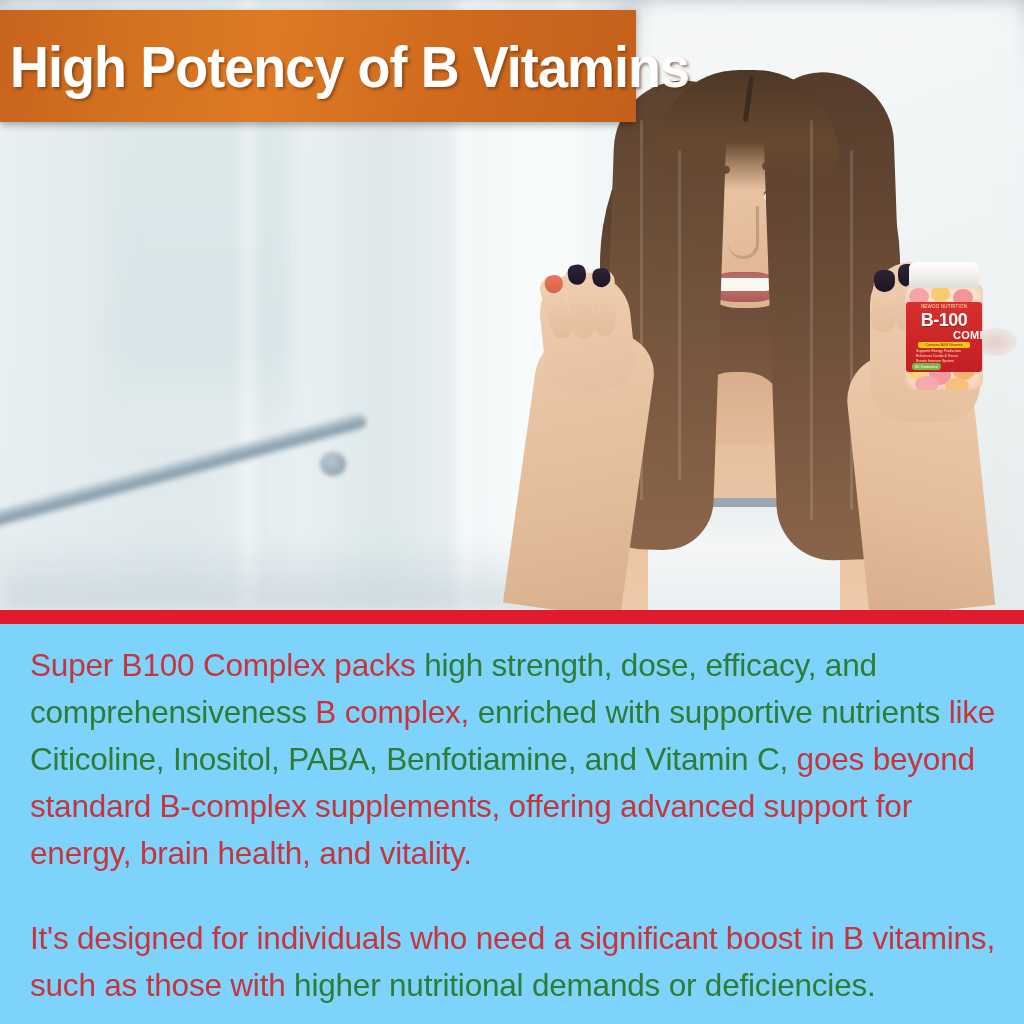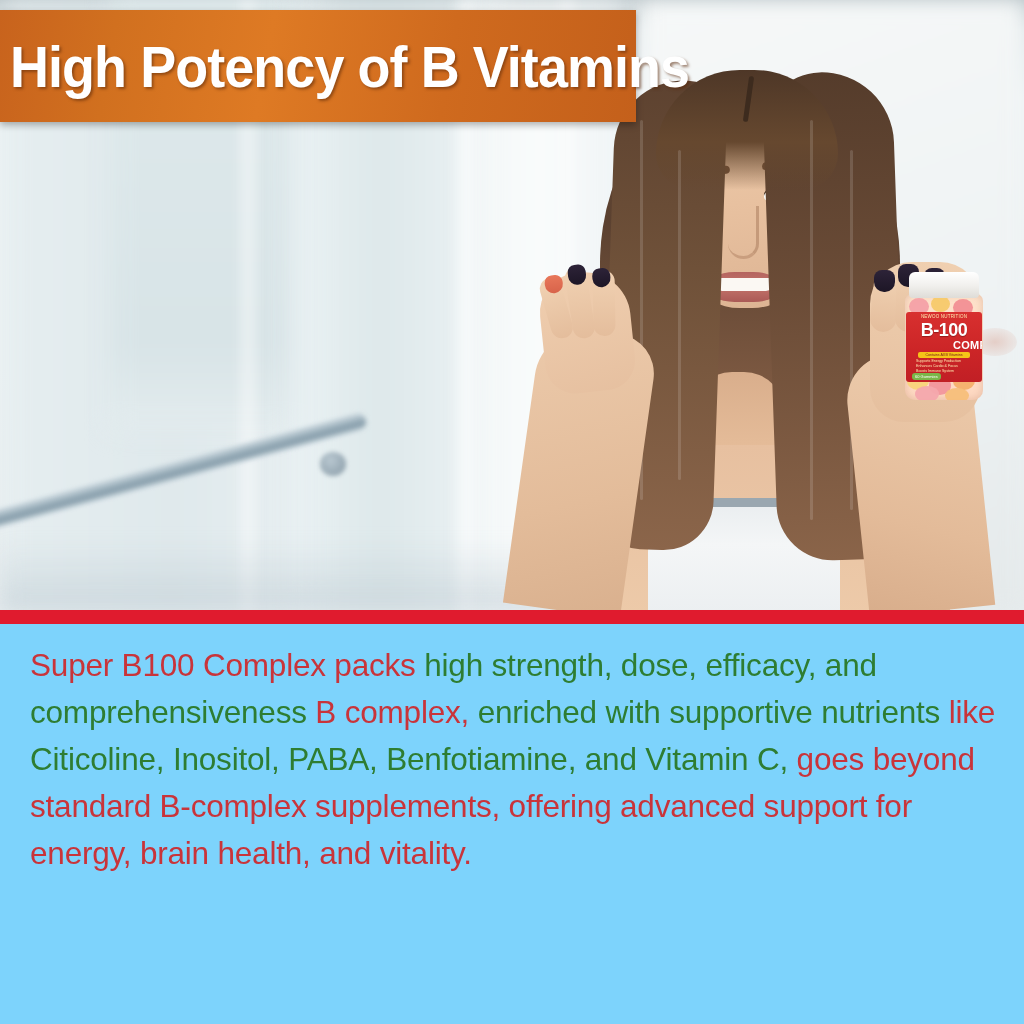--- a/index.html
+++ b/index.html
@@ -336,21 +336,21 @@
     position: absolute;
     left: 400px; top: 262px;
     width: 110px; height: 160px;
     background: linear-gradient(190deg, #f0d0b1 0%, #e5bf9e 100%);
     border-radius: 42px 40px 36px 34px;
   }
 
   
   .bottle {
     position: absolute;
-    left: 905px; top: 272px;
+    left: 905px; top: 262px;
     width: 78px; height: 128px;
     z-index: 6;
   }
   .bottle-body {
     position: absolute;
     left: 0; top: 22px;
     width: 78px; height: 106px;
     background: linear-gradient(180deg, rgba(255,228,205,0.96) 0%, rgba(255,218,196,0.96) 100%);
     border-radius: 7px 7px 10px 10px;
     overflow: hidden;
@@ -605,15 +605,16 @@
   </div>
 
   <div class="banner">
     <div class="banner-title">High Potency of B Vitamins</div>
   </div>
 
   <div class="divider"></div>
 
   <div class="text-panel">
     <p class="para"><span class="t-red">Super B100 Complex packs </span><span class="t-green">high strength, dose, efficacy, and comprehensiveness </span><span class="t-red">B complex, </span><span class="t-green">enriched with supportive nutrients </span><span class="t-red">like </span><span class="t-green">Citicoline, Inositol, PABA, Benfotiamine, and Vitamin C, </span><span class="t-red">goes beyond standard B-complex supplements, offering advanced support for energy, brain health, and vitality.</span></p>
+    <p class="para"><span class="t-red">It's designed for individuals who need a significant boost in B vitamins, such as those with </span><span class="t-green">higher nutritional demands or deficiencies.</span></p>
   </div>
 
 </div>
 
 </body></html>

